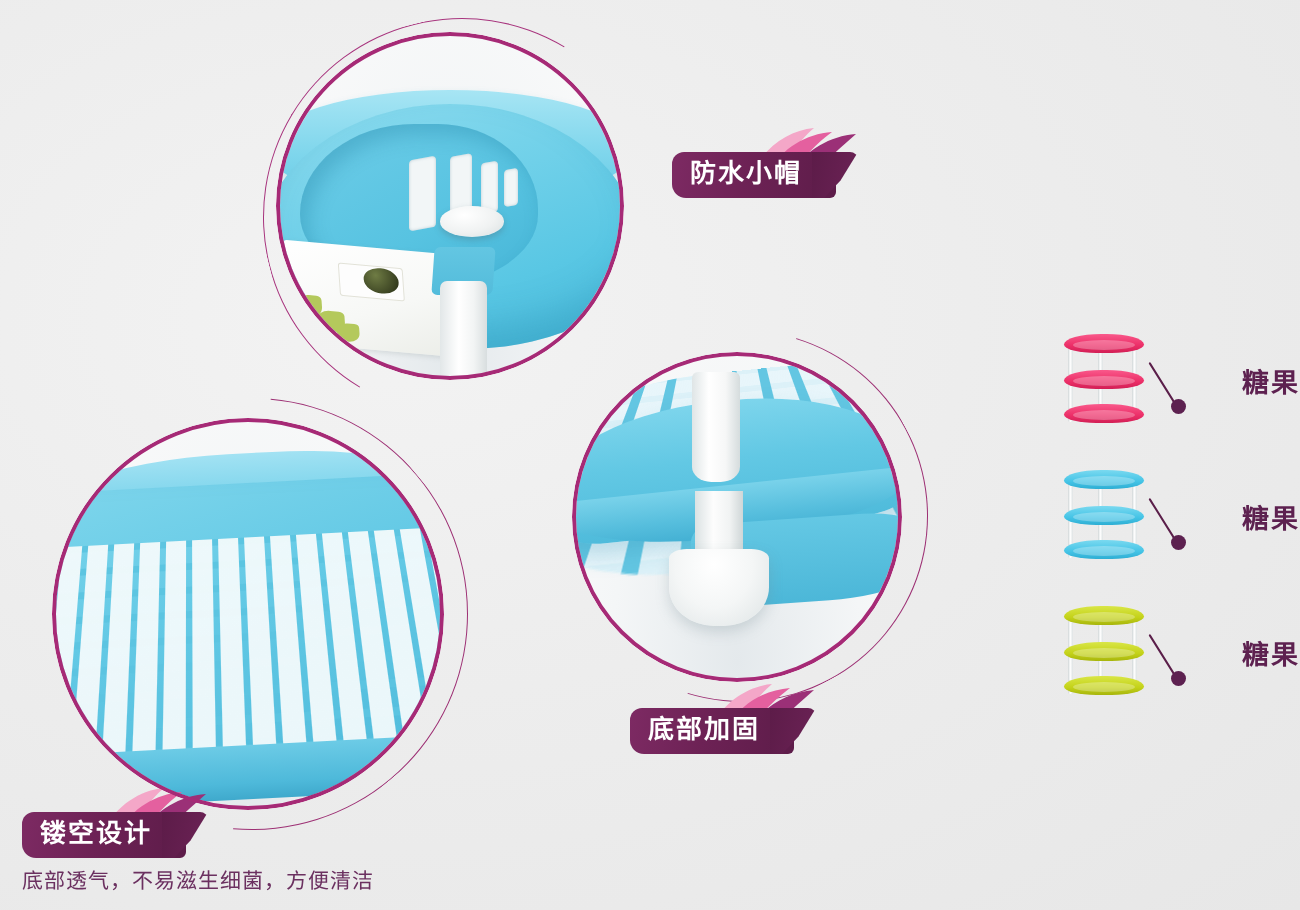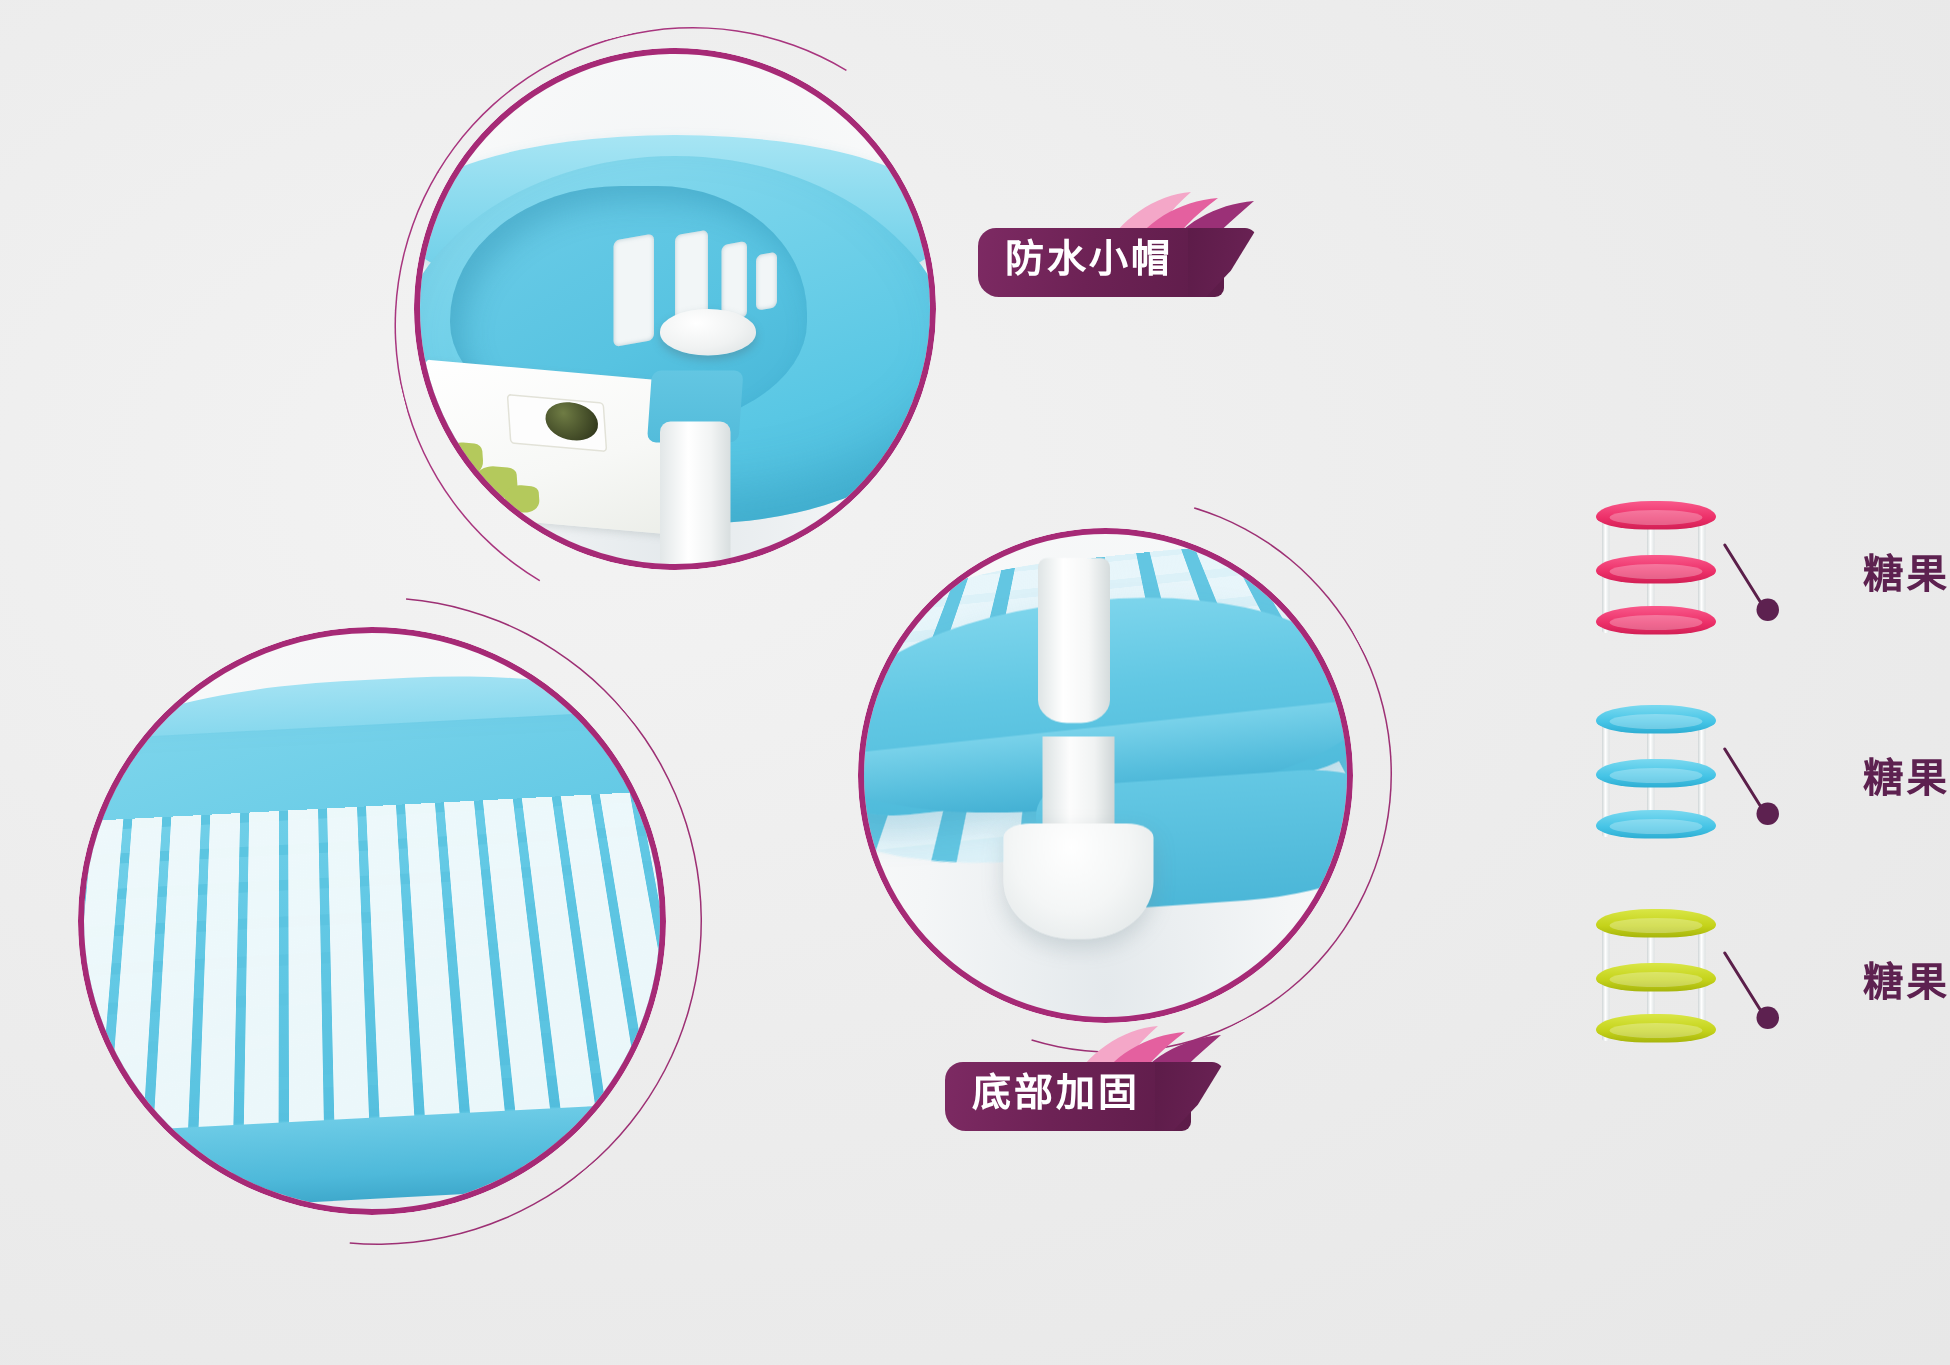--- a/index.html
+++ b/index.html
@@ -323,21 +323,21 @@
   <div class="photo-circle" style="left:52px;top:418px;width:392px;height:392px;">
     <div class="photo-inner">
       <div class="c3-wall"></div>
       <div class="c3-tray"></div>
       <div class="c3-holes"></div>
       <div class="c3-lip"></div>
     </div>
     <div class="ring"></div>
   </div>
 
-  <div class="feature" style="left:652px;top:152px;text-align:right;">
+  <div class="feature" style="left:672px;top:152px;text-align:right;">
     <div class="badge-wrap">
       <svg class="flourish" viewBox="0 0 110 46">
         <path d="M2 44 C14 20 38 4 62 2 C48 14 38 28 30 44 Z" fill="#f4a7c8"></path>
         <path d="M18 45 C30 22 54 8 80 6 C64 18 52 30 44 45 Z" fill="#e4609f"></path>
         <path d="M40 46 C54 24 78 10 104 8 C88 22 74 34 66 46 Z" fill="#9b3077"></path>
       </svg>
       <div class="badge">防水小帽</div>
     </div>
   </div>
 
@@ -346,20 +346,29 @@
       <svg class="flourish" viewBox="0 0 110 46">
         <path d="M2 44 C14 20 38 4 62 2 C48 14 38 28 30 44 Z" fill="#f4a7c8"></path>
         <path d="M18 45 C30 22 54 8 80 6 C64 18 52 30 44 45 Z" fill="#e4609f"></path>
         <path d="M40 46 C54 24 78 10 104 8 C88 22 74 34 66 46 Z" fill="#9b3077"></path>
       </svg>
       <div class="badge">底部加固</div>
     </div>
   </div>
 
   <div class="feature" style="left:22px;top:812px;">
+    <div class="badge-wrap">
+      <svg class="flourish" viewBox="0 0 110 46">
+        <path d="M2 44 C14 20 38 4 62 2 C48 14 38 28 30 44 Z" fill="#f4a7c8"></path>
+        <path d="M18 45 C30 22 54 8 80 6 C64 18 52 30 44 45 Z" fill="#e4609f"></path>
+        <path d="M40 46 C54 24 78 10 104 8 C88 22 74 34 66 46 Z" fill="#9b3077"></path>
+      </svg>
+      <div class="badge">镂空设计</div>
+    </div>
+    <div class="desc">底部透气，不易滋生细菌，方便清洁</div>
   </div>
 
   <div class="swatch-row" style="left:1058px;top:330px;">
     <div class="thumb">
       <div class="leg" style="left:11%;top:14%;height:78%;"></div>
       <div class="leg" style="left:44%;top:10%;height:80%;"></div>
       <div class="leg" style="left:80%;top:14%;height:74%;"></div>
       <div class="tier" style="top:4%;background:linear-gradient(180deg,#f9598b 0%,#ec2f68 60%,#d21f55 100%);"></div>
       <div class="tier" style="top:40%;background:linear-gradient(180deg,#f9598b 0%,#ec2f68 60%,#d21f55 100%);"></div>
       <div class="tier" style="top:74%;background:linear-gradient(180deg,#f9598b 0%,#ec2f68 60%,#d21f55 100%);"></div>

